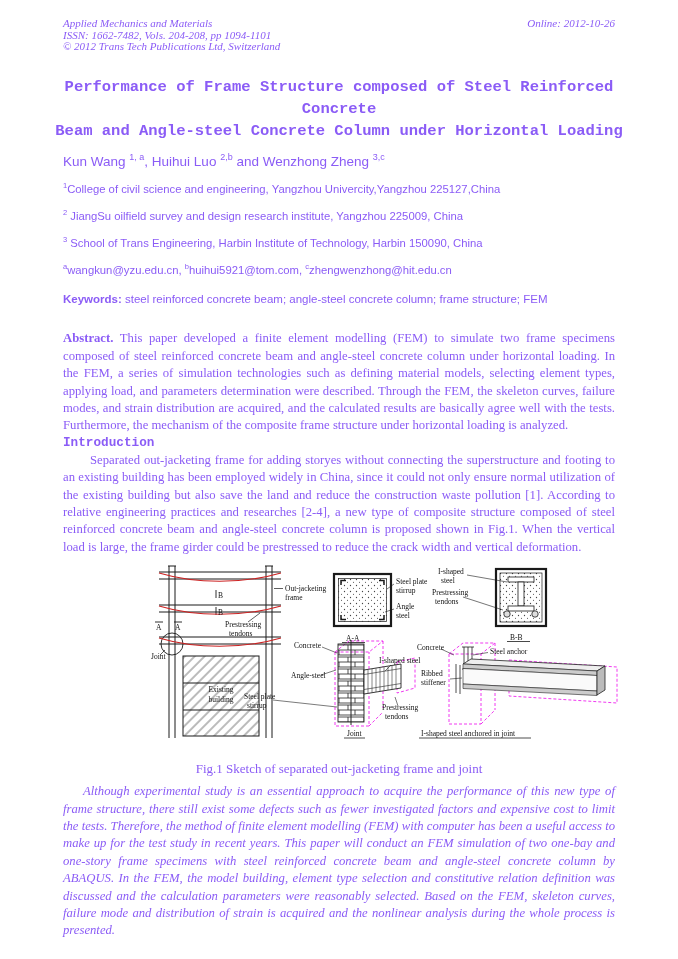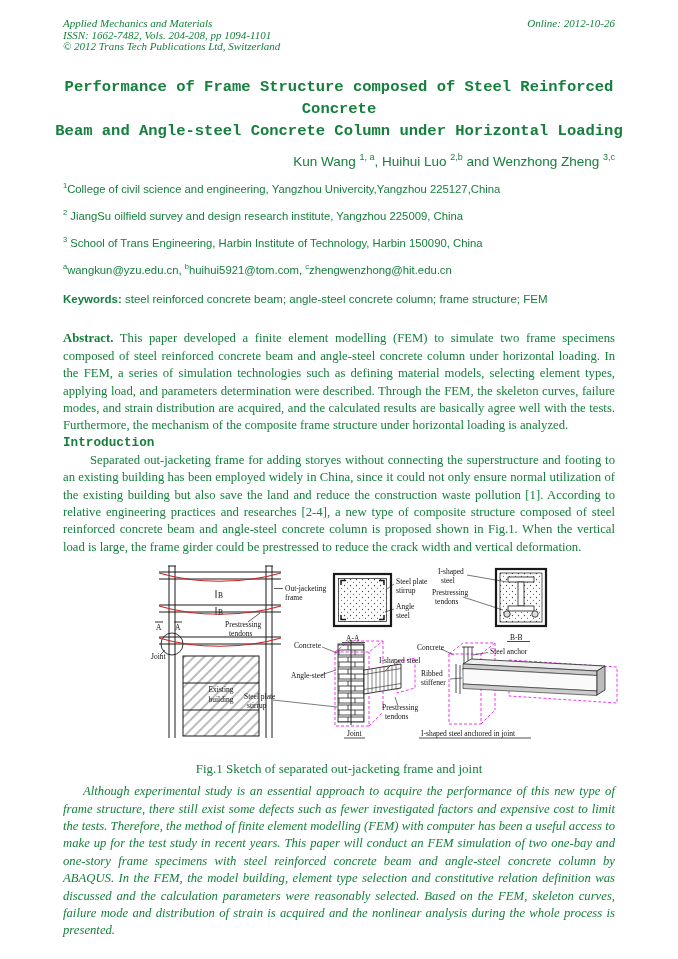--- a/index.html
+++ b/index.html
@@ -1,24 +1,24 @@
 <!DOCTYPE html>
 <html><head>
 <meta charset="utf-8">
 <style>
   html,body{margin:0;padding:0;background:#e8e8e8;}
   .page{
     position:relative;width:678px;height:959px;margin:0 auto;background:#ffffff;
-    font-family:"Liberation Serif",serif;color:#15803d;
+    font-family:"Liberation Serif",serif;color:#8b5cf6;
     box-sizing:border-box;padding:18px 63px 0 63px;overflow:hidden;
   }
   .jheader{display:flex;justify-content:space-between;font-style:italic;font-size:11px;line-height:11.6px;}
   .jheader .hl div{white-space:nowrap;}
   .title{font-family:Liberation Mono, monospace;font-weight:bold;font-size:15.5px;line-height:22px;text-align:center;margin:23px -16px 0 -16px;}
-  .authors{font-family:"Liberation Sans",sans-serif;font-size:13.5px;text-align:right;margin-top:10px;}
+  .authors{font-family:"Liberation Sans",sans-serif;font-size:13.5px;text-align:left;margin-top:10px;}
   .authors sup{font-size:9px;}
   .aff{font-family:"Liberation Sans",sans-serif;font-size:11.3px;margin-top:12px;line-height:12px;}
   .aff sup{font-size:7.5px;}
   .keywords{font-family:"Liberation Sans",sans-serif;font-size:11.5px;margin-top:18px;}
   .keywords b{font-weight:bold;}
   .abstract{font-size:12.7px;line-height:17.4px;text-align:justify;margin:25px 0 0 0;}
   .abstract b{font-weight:bold;}
   .sec-head{font-size:12.7px;font-weight:bold;font-family:Liberation Mono, monospace;}
   .para{font-size:12.7px;line-height:17.4px;text-align:justify;margin:2px 0 0 0;}
   .indent1{text-indent:27px;}

